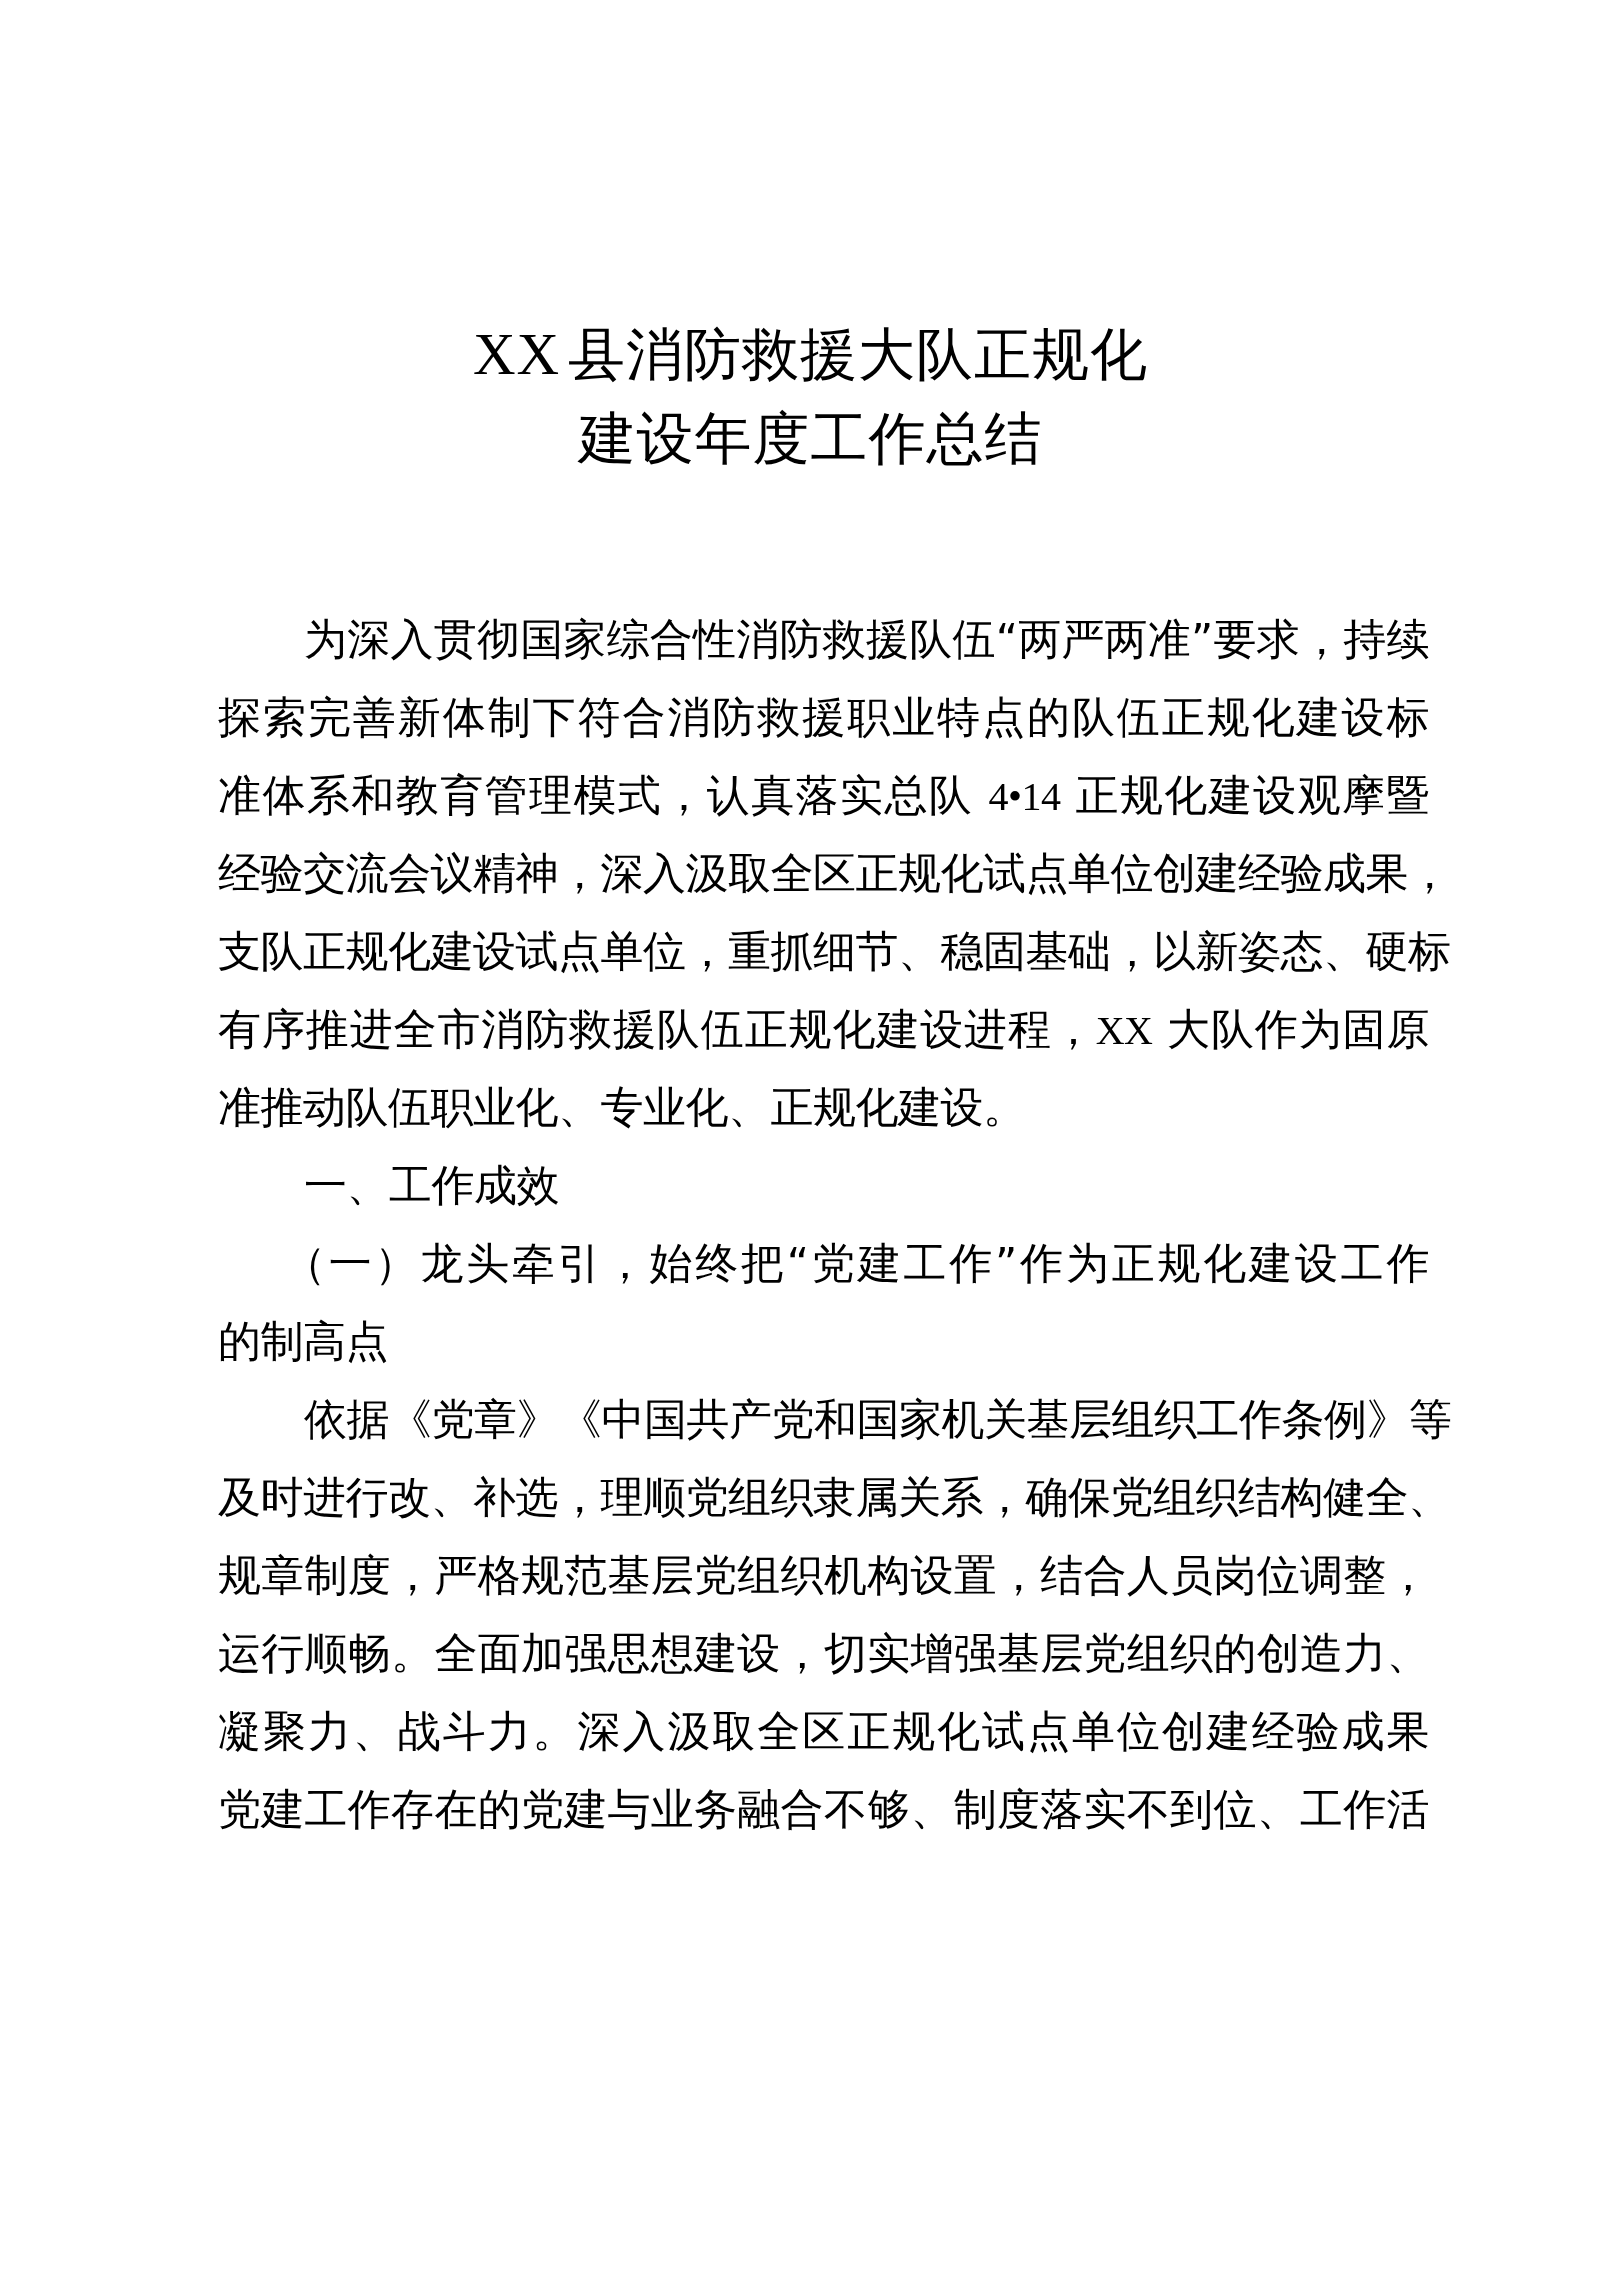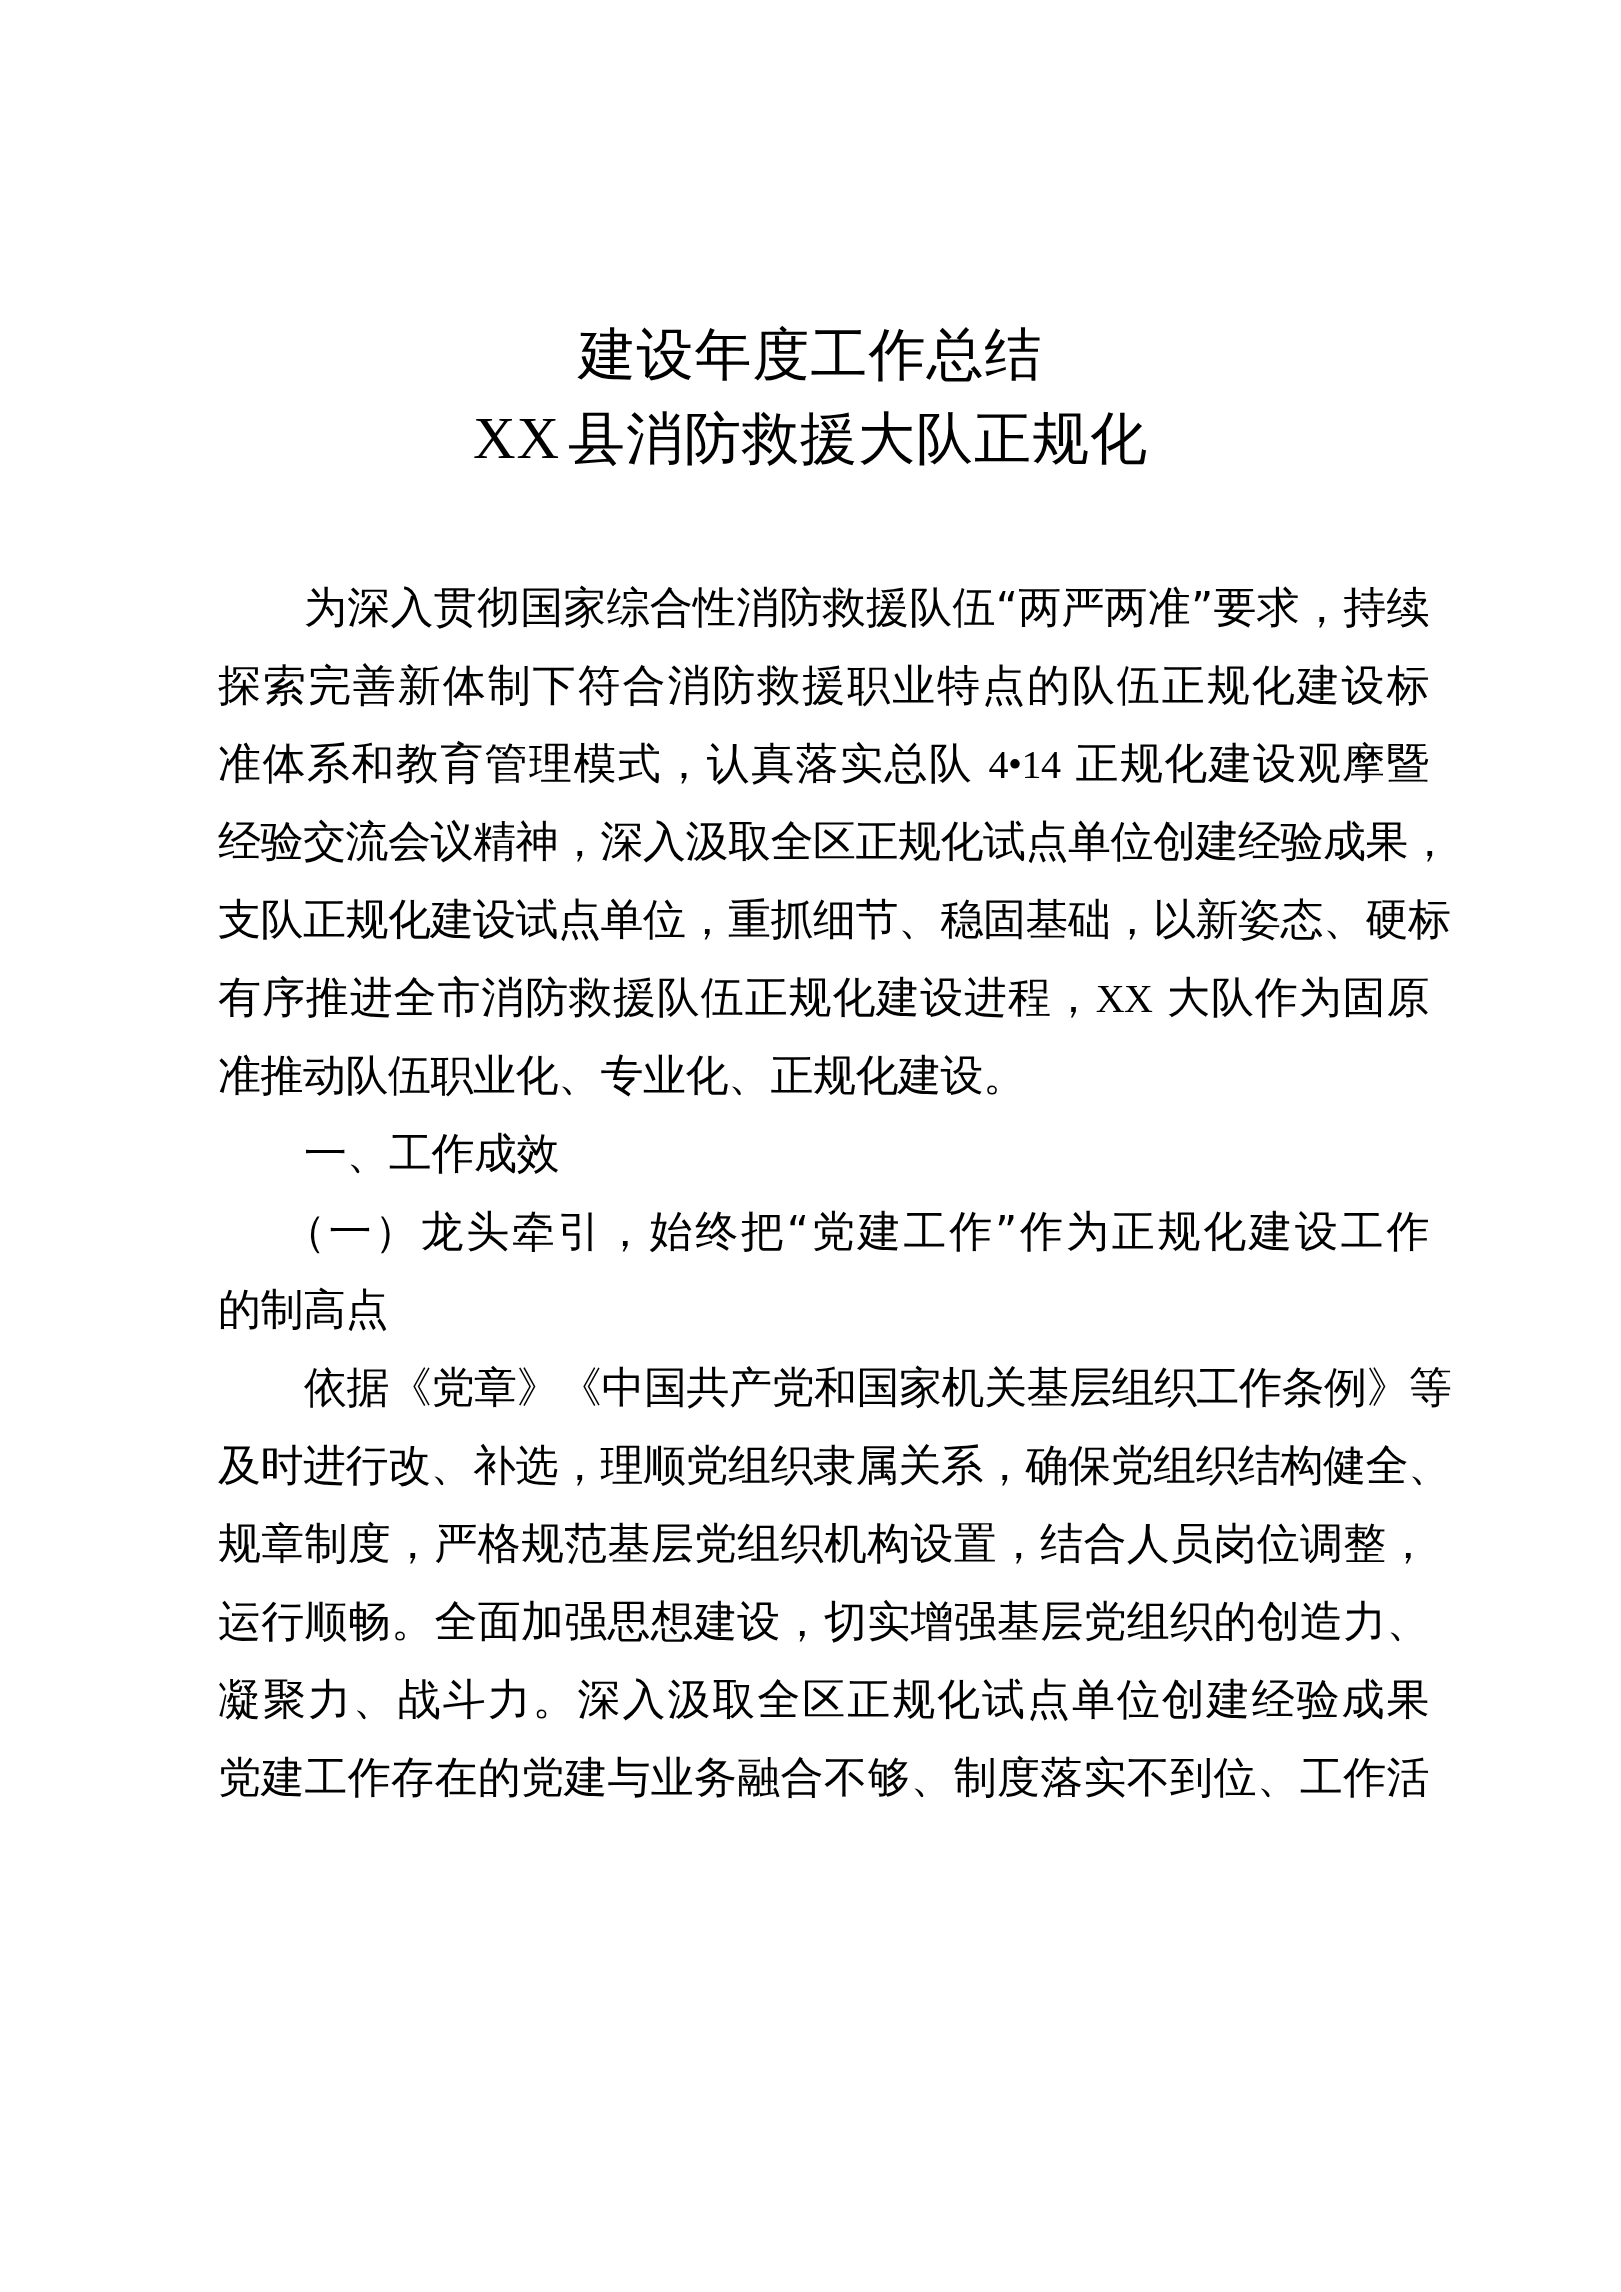--- a/index.html
+++ b/index.html
@@ -40,21 +40,21 @@
   .serif {
     font-family: "Liberation Serif", "DejaVu Serif", serif;
   }
   .title-line .serif {
     font-size: 59px;
     margin-right: 7.8px;
   }
   .body-block {
     position: absolute;
     left: 218px;
-    top: 568px;
+    top: 600px;
     width: 1211px;
   }
   .line {
     display: block;
     font-size: 43px;
     line-height: 78px;
     height: 78px;
     white-space: nowrap;
     overflow: visible;
     letter-spacing: -0.5px;
@@ -69,22 +69,22 @@
   .line .serif {
     font-size: 40px;
   }
 </style>
 </head>
 <body>
 
 <div class="page">
 
   <div class="title-block">
+    <span class="title-line"><span class="serif">XX</span><span>县消防救援大队正规化</span></span>
     <span class="title-line">建设年度工作总结</span>
-    <span class="title-line"><span class="serif">XX</span><span>县消防救援大队正规化</span></span>
   </div>
 
   <div class="body-block">
 
     <div>
       <span class="line justify indent">为深入贯彻国家综合性消防救援队伍“两严两准”要求，持续</span>
       <span class="line justify">探索完善新体制下符合消防救援职业特点的队伍正规化建设标</span>
       <span class="line justify"><span>准体系和教育管理模式，认真落实总队 </span><span class="serif">4•14</span><span> 正规化建设观摩暨</span></span>
       <span class="line justify">经验交流会议精神，深入汲取全区正规化试点单位创建经验成果，</span>
       <span class="line justify">支队正规化建设试点单位，重抓细节、稳固基础，以新姿态、硬标</span>

